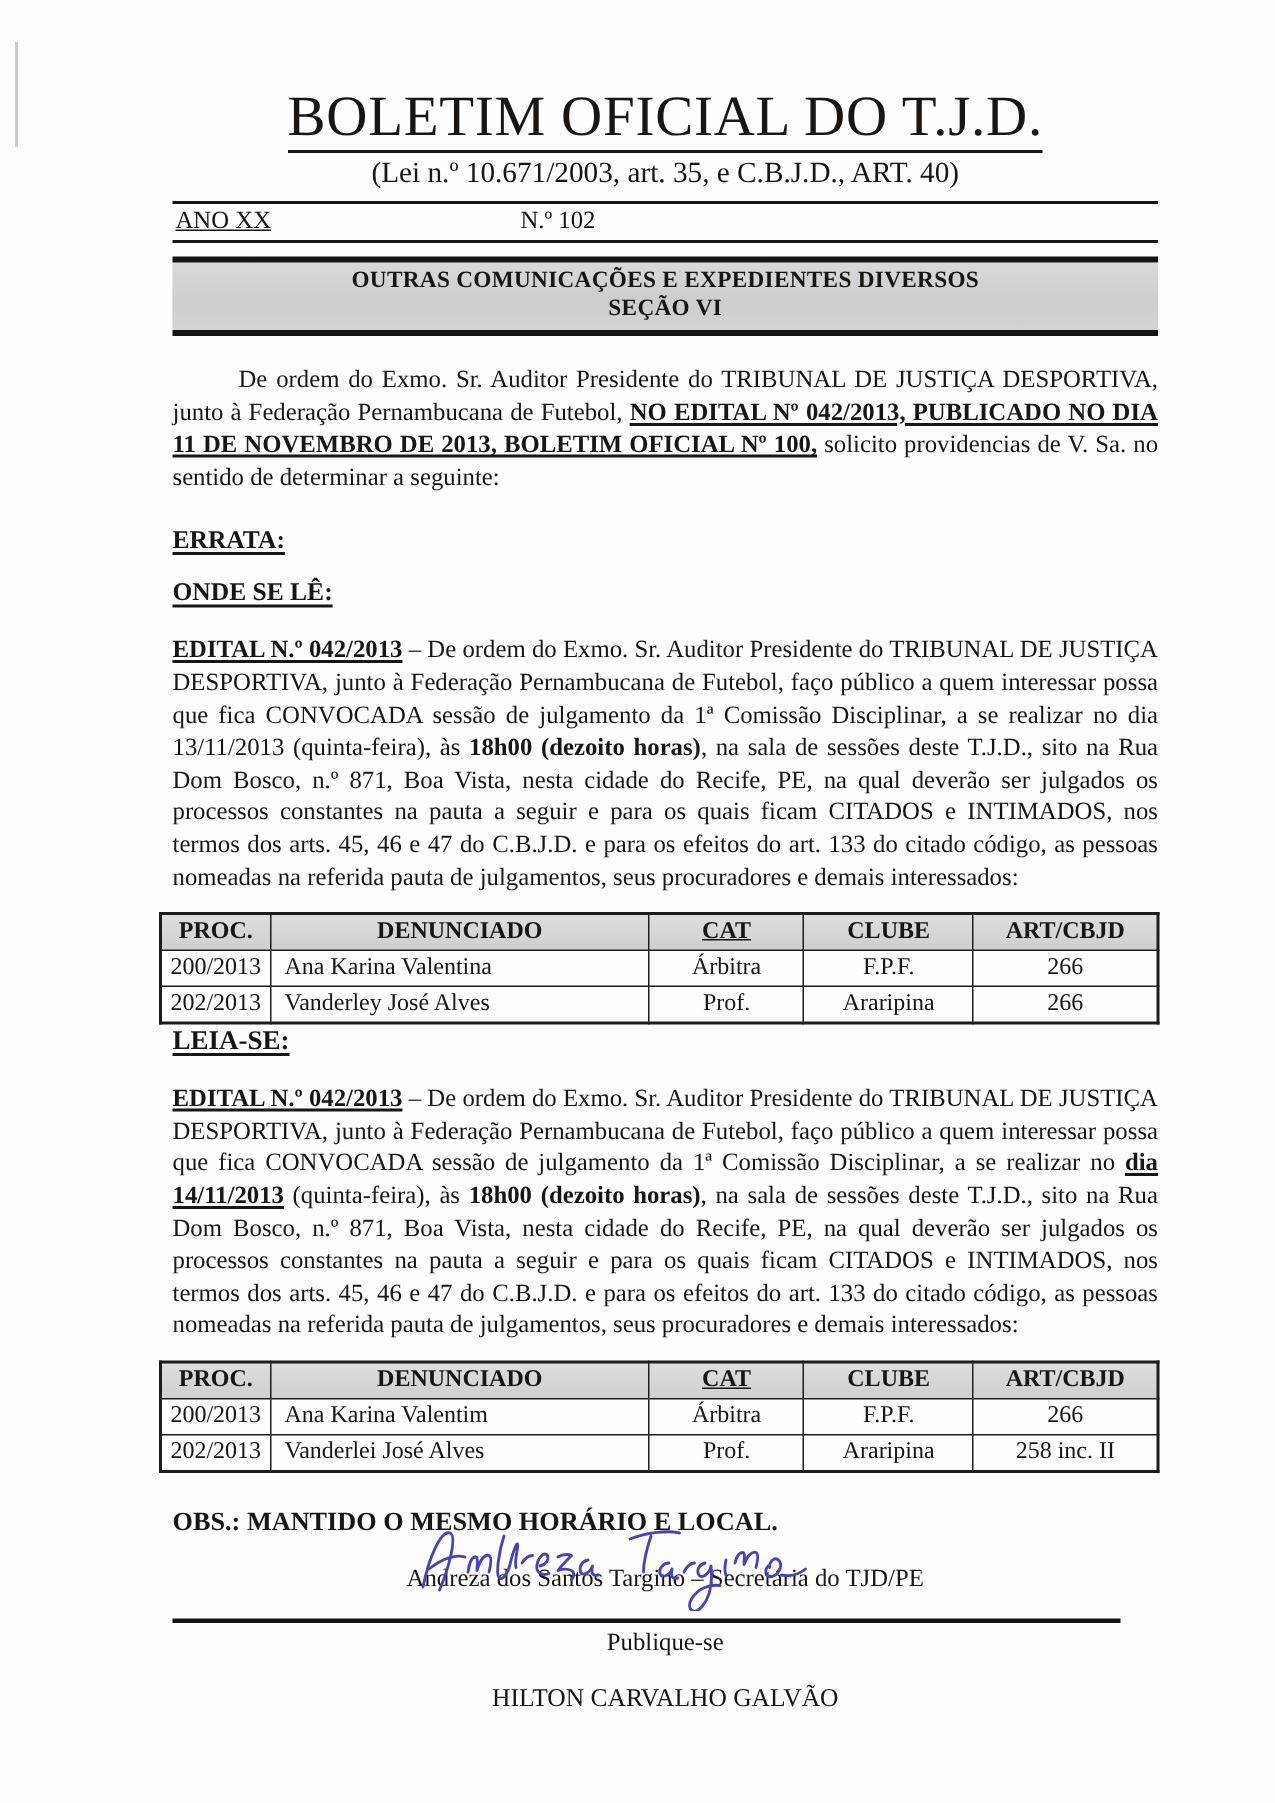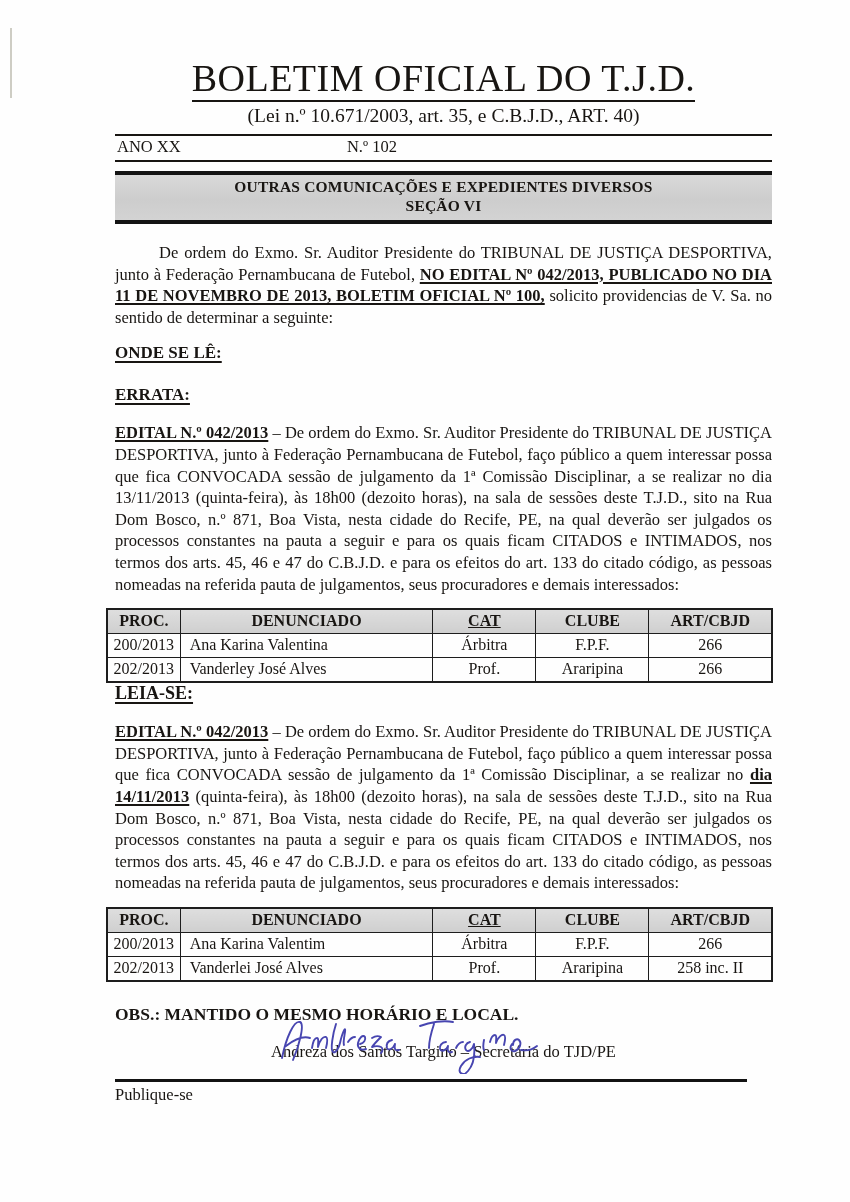--- a/index.html
+++ b/index.html
@@ -25,39 +25,39 @@
     white-space:nowrap;
   }
   .title span{border-bottom:2.5px solid #181512;padding-bottom:1px;}
   .subtitle{margin-top:5px;text-align:center;font-size:19.5px;}
   .masthead-row{
     margin-top:7px;
     border-top:2px solid #181512;border-bottom:2px solid #181512;
     display:flex;align-items:baseline;
     font-size:16.5px;padding:1px 2px 3px 2px;
   }
-  .masthead-row .left{width:140px;text-align:left;}
+  .masthead-row .left{width:140px;text-align:left;text-decoration:underline;}
   .masthead-row .mid{flex:1;text-align:center;}
   .masthead-row .right{width:140px;text-align:right;}
   
   .banner{
     margin-top:9px;
     border-top:4px solid #141414;border-bottom:4px solid #141414;
     background:linear-gradient(180deg,#d9d9d9 0%,#cdcdcd 55%,#d3d3d3 100%);
     text-align:center;font-weight:bold;font-size:15.5px;
     padding:2px 0 5px 0;line-height:19px;letter-spacing:.2px;
   }
   
   .para{
     margin:0;text-align:justify;
     font-size:16.5px;line-height:21.6px;
   }
   .intro{margin-top:18px;text-indent:44px;}
   .bu{font-weight:bold;text-decoration:underline;text-decoration-thickness:1.5px;text-underline-offset:2px;}
-  .b{font-weight:normal;}
+  .b{font-weight:bold;}
   .heading{
     font-weight:bold;font-size:17px;
     text-decoration:underline;text-decoration-thickness:1.6px;text-underline-offset:3px;
     margin:0;
   }
   .h-errata{margin-top:22px;}
   .h-onde{margin-top:15px;}
   .h-leia{font-size:18px;}
   .edital{margin-top:17px;}
   
@@ -88,21 +88,21 @@
   .obs{margin-top:22px;font-weight:bold;font-size:17.5px;}
   .sig-block{position:relative;margin-top:16px;text-align:center;font-size:16.5px;}
   .sig-hand{
     position:absolute;left:calc(50% - 170px);top:-34px;
     pointer-events:none;
   }
   .rule{
     margin-top:17px;width:632px;
     border-top:3px solid #131313;
   }
-  .publique{margin-top:3px;font-size:16.5px;}
+  .publique{margin-top:3px;font-size:16.5px;text-align:center;}
   .pres-name{margin-top:15px;text-align:center;font-size:17px;}
 </style>
 </head>
 <body>
 
 <div class="page">
   <div class="scan-edge"></div>
 
   <div class="title">
     <span>BOLETIM OFICIAL DO T.J.D.</span>
@@ -113,22 +113,22 @@
     <span class="right">N.º 102</span>
   </div>
 
   <div class="banner">
     <div>OUTRAS COMUNICAÇÕES E EXPEDIENTES DIVERSOS</div>
     <div>SEÇÃO VI</div>
   </div>
 
   <p class="para intro"><span>De ordem do Exmo. Sr. Auditor Presidente do TRIBUNAL DE JUSTIÇA DESPORTIVA, junto à Federação Pernambucana de Futebol, </span><span class="bu">NO EDITAL Nº 042/2013, PUBLICADO NO DIA 11 DE NOVEMBRO DE 2013, BOLETIM OFICIAL Nº 100,</span><span> solicito providencias de V. Sa. no sentido de determinar a seguinte:</span></p>
 
+  <p class="heading h-errata">ERRATA:</p>
   <p class="heading h-onde">ONDE SE LÊ:</p>
-  <p class="heading h-errata">ERRATA:</p>
 
   <p class="para edital"><span class="bu">EDITAL N.º 042/2013</span><span> – De ordem do Exmo. Sr. Auditor Presidente do TRIBUNAL DE JUSTIÇA DESPORTIVA, junto à Federação Pernambucana de Futebol, faço público a quem interessar possa que fica CONVOCADA sessão de julgamento da 1ª Comissão Disciplinar, a se realizar no dia 13/11/2013 (quinta-feira), às </span><span class="b">18h00 (dezoito horas)</span><span>, na sala de sessões deste T.J.D., sito na Rua Dom Bosco, n.º 871, Boa Vista, nesta cidade do Recife, PE, na qual deverão ser julgados os processos constantes na pauta a seguir e para os quais ficam CITADOS e INTIMADOS, nos termos dos arts. 45, 46 e 47 do C.B.J.D. e para os efeitos do art. 133 do citado código, as pessoas nomeadas na referida pauta de julgamentos, seus procuradores e demais interessados:</span></p>
 
   <table class="pauta">
     <thead>
         <tr>
           <th>PROC.</th>
           <th>DENUNCIADO</th>
           <th>CAT</th>
           <th>CLUBE</th>
@@ -204,14 +204,15 @@
         <path d="M210,32 c-1,5 -1,8 0,10"></path>
         <path d="M216,34 c1,-4 3,-7 5,-7 c2,0 1,5 1,8 c2,-6 6,-9 8,-8 c2,1 1,6 0,10"></path>
         <path d="M238,36 c-3,4 -1,8 3,7 c5,-2 7,-8 4,-11 c-2,-2 -6,0 -6,5 m8,5 c5,1 11,0 16,-4"></path>
       </g>
     </svg>
     <span>Andreza dos Santos Targino – Secretária do TJD/PE</span>
   </div>
 
   <div class="rule"></div>
   <p class="publique">Publique-se</p>
+  <p class="pres-name">HILTON CARVALHO GALVÃO</p>
 
 </div>
 
 </body></html>

